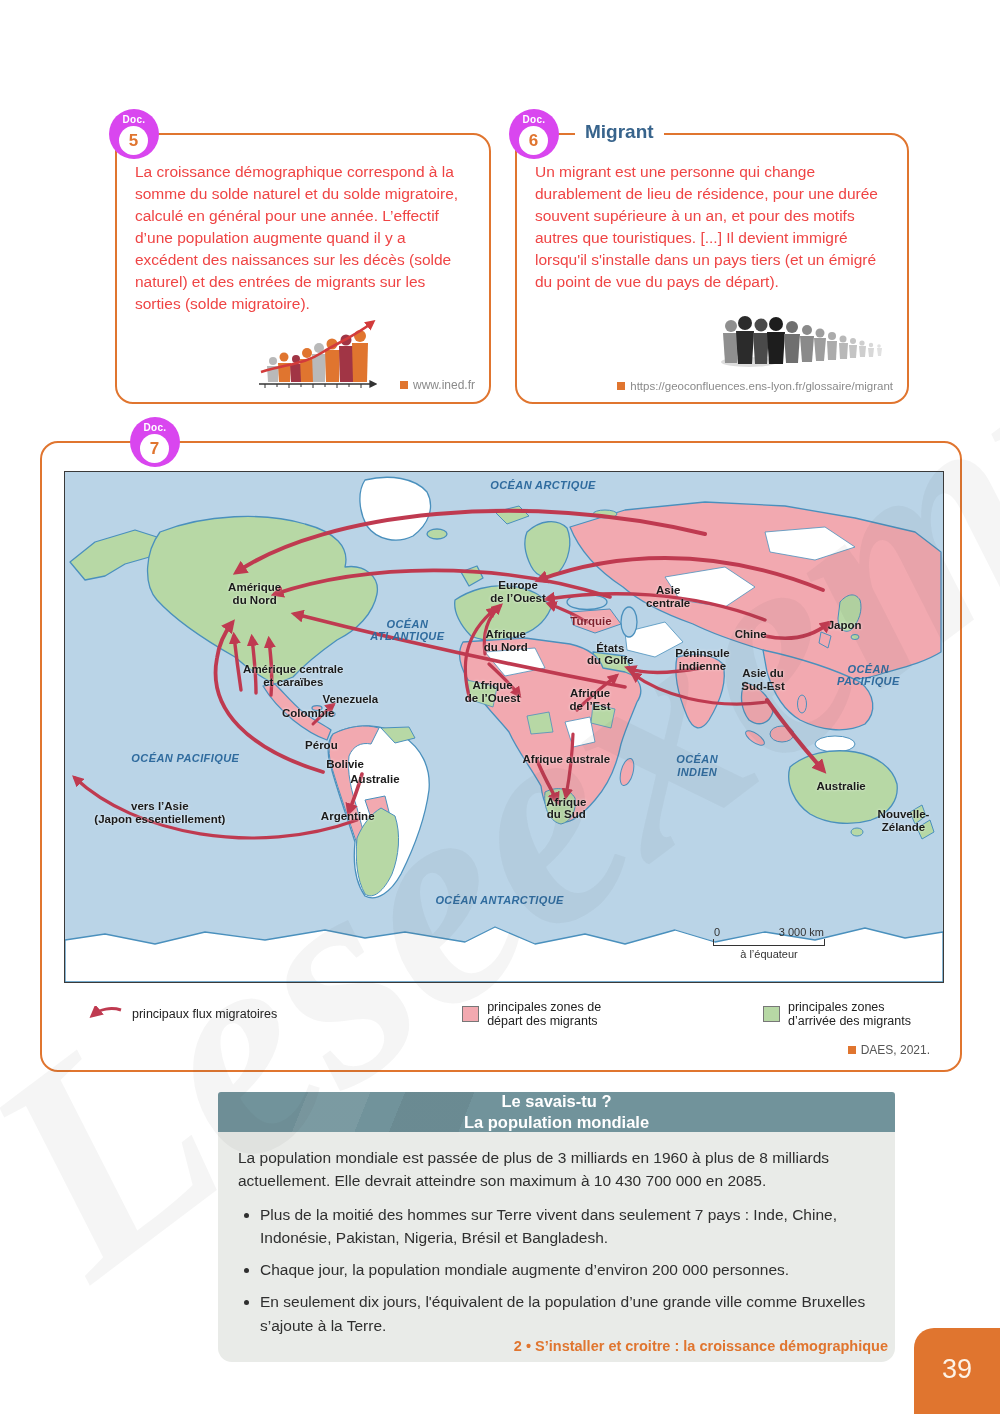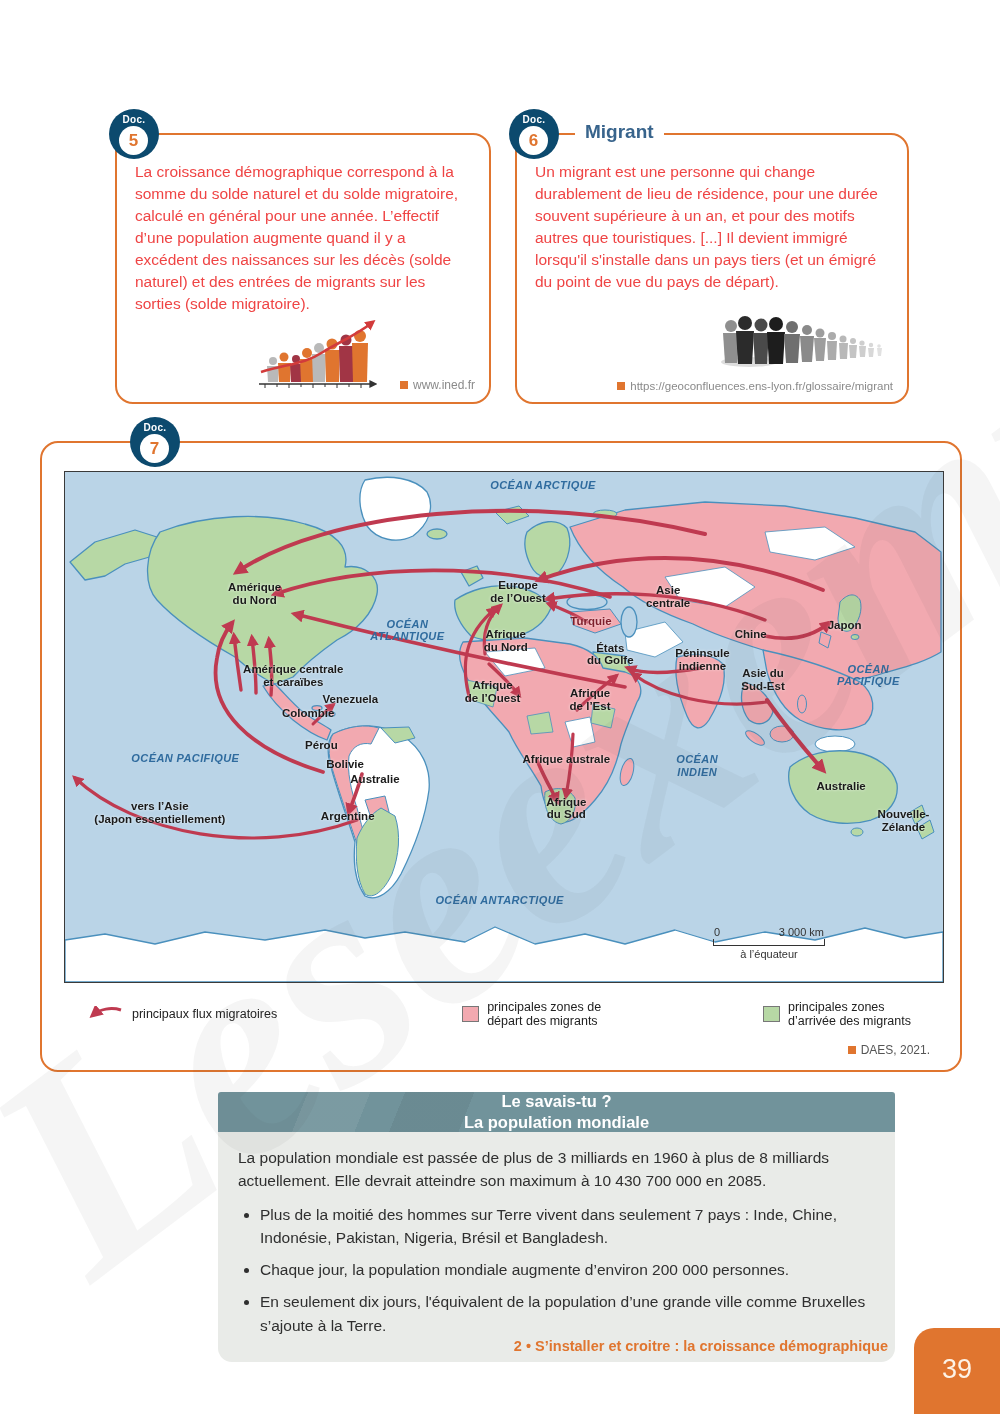--- a/index.html
+++ b/index.html
@@ -12,21 +12,21 @@
     position:absolute;left:-140px;top:520px;width:1700px;z-index:40;
     font-family:"Liberation Serif",serif;font-style:italic;font-weight:bold;
     font-size:300px;color:rgba(70,80,80,0.055);transform:rotate(-37deg);
     pointer-events:none;white-space:nowrap;
   }
   
   .doc-card{
     position:absolute;border:2.5px solid #e0752f;border-radius:18px;background:transparent;
   }
   .doc-badge{
-    position:absolute;width:50px;height:50px;border-radius:50%;background:#0c4a6e;
+    position:absolute;width:50px;height:50px;border-radius:50%;background:#d946ef;
     top:-26px;left:-8px;z-index:5;
   }
   .doc-badge .badge-word{
     position:absolute;top:5px;left:0;right:0;text-align:center;
     color:#fff;font-size:10px;font-weight:bold;letter-spacing:.3px;
   }
   .doc-badge .badge-circle{
     position:absolute;left:10px;top:17px;width:29px;height:29px;border-radius:50%;
     background:#fff;display:flex;align-items:center;justify-content:center;
     color:#e0752f;font-size:17px;font-weight:bold;

